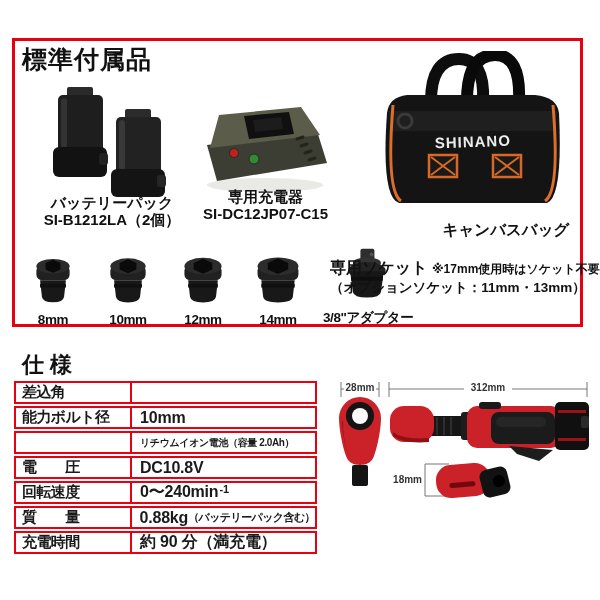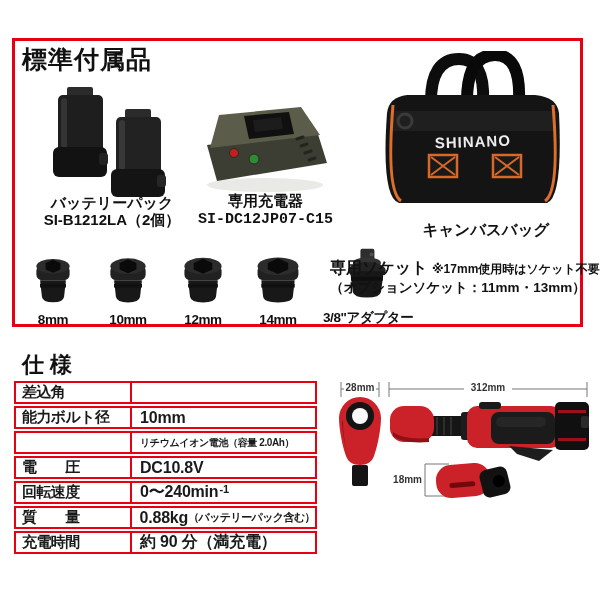--- a/index.html
+++ b/index.html
@@ -81,42 +81,42 @@
         <circle cx="37" cy="66" r="4.5" fill="#c21f1f" stroke="#2a2a22" stroke-width="1"></circle>
         <circle cx="57" cy="72" r="5" fill="#2f8a34" stroke="#2a2a22" stroke-width="1"></circle>
         <g stroke="#23241c" stroke-width="3" stroke-linecap="round">
           <line x1="100" y1="52" x2="106" y2="50"></line>
           <line x1="104" y1="59" x2="110" y2="57"></line>
           <line x1="108" y1="66" x2="114" y2="64"></line>
           <line x1="112" y1="73" x2="118" y2="71"></line>
         </g>
       </g>
     </svg>
-    <div class="fig-caption" style="left:168px;top:153px;width:165px;font-family:Liberation Mono, monospace;">
+    <div class="fig-caption" style="left:168px;top:147px;width:165px;">
       <div>専用充電器</div>
       <div>SI-DC12JP07-C15</div>
     </div>
 
     <svg class="fig" style="left:352px;top:10px;" width="210" height="168" viewBox="0 0 210 168">
       <g>
         <path d="M64,50 Q64,8 92,8 Q118,8 116,50" fill="none" stroke="#0d0d0d" stroke-width="12"></path>
         <path d="M100,50 Q100,4 128,4 Q154,4 152,50" fill="none" stroke="#090909" stroke-width="12"></path>
         <path d="M20,62 Q14,146 32,152 L180,152 Q196,146 192,62 Q190,46 168,44 L40,44 Q22,46 20,62 Z" fill="#141414"></path>
         <path d="M22,60 L190,60 L188,80 L23,80 Z" fill="#1f1f1f"></path>
         <path d="M26,54 Q19,140 34,150" fill="none" stroke="#de6f2b" stroke-width="3"></path>
         <path d="M186,54 Q193,140 178,150" fill="none" stroke="#de6f2b" stroke-width="3"></path>
         <circle cx="38" cy="70" r="7" fill="none" stroke="#3a3a3a" stroke-width="3"></circle>
         <rect x="62" y="104" width="28" height="22" fill="#191919" stroke="#d6682a" stroke-width="2.5"></rect>
         <path d="M64,106 L88,124 M88,106 L64,124" stroke="#d6682a" stroke-width="2"></path>
         <rect x="126" y="104" width="28" height="22" fill="#191919" stroke="#d6682a" stroke-width="2.5"></rect>
         <path d="M128,106 L152,124 M152,106 L128,124" stroke="#d6682a" stroke-width="2"></path>
         <text x="106" y="96" text-anchor="middle" font-size="15" font-weight="bold" fill="#ececec" letter-spacing="1" transform="rotate(-2 106 96)">SHINANO</text>
       </g>
     </svg>
-    <div class="fig-caption" style="left:390px;top:180px;width:162px;font-size:15.5px;">キャンバスバッグ</div>
+    <div class="fig-caption" style="left:410px;top:180px;width:162px;font-size:15.5px;">キャンバスバッグ</div>
 
     <div class="sockets-row">
       <div class="socket-fig">
         <svg width="48" height="52" viewBox="0 0 52 56">
           <rect x="8" y="10" width="36" height="16" rx="6" fill="#212121"></rect>
           <ellipse cx="26" cy="11" rx="18" ry="8" fill="#2c2c2c"></ellipse>
           <polygon points="26,4 34,7.5 34,14.5 26,18 18,14.5 18,7.5" fill="#0a0a0a"></polygon>
           <path d="M12,26 L40,26 L38,44 Q37,50 26,50 Q15,50 14,44 Z" fill="#181818"></path>
           <rect x="12" y="30" width="28" height="4" fill="#101010"></rect>
         </svg>

